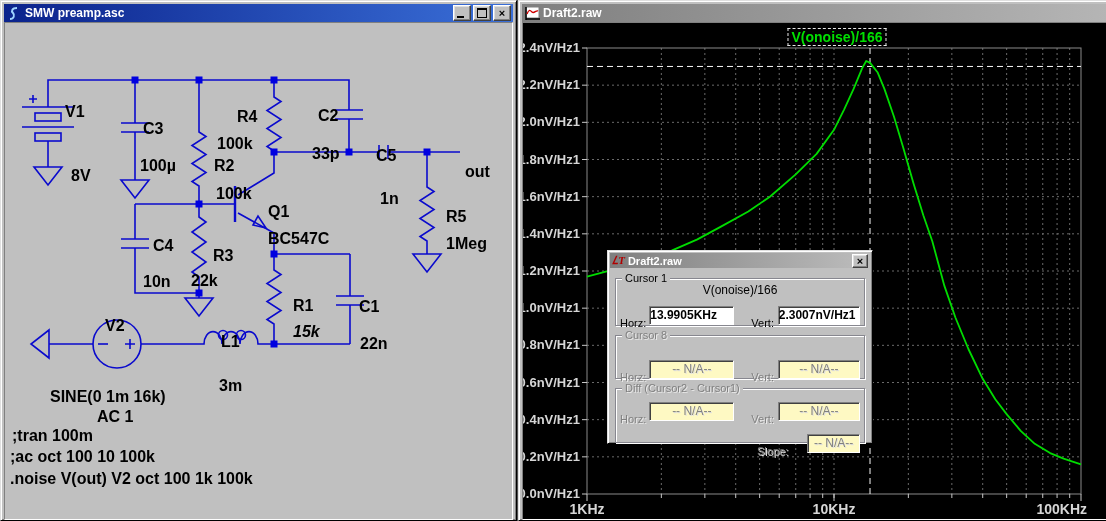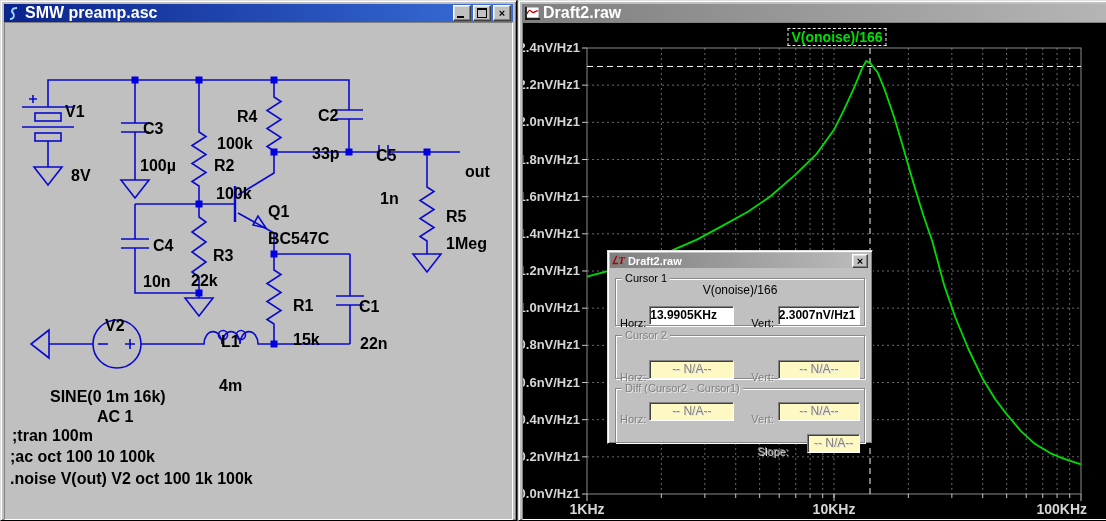--- a/index.html
+++ b/index.html
@@ -6,21 +6,21 @@
   #stage{position:relative;width:1106px;height:521px;overflow:hidden;background:#505050;}
 
   
   .window{position:absolute;background:#c0c0c0;
     border:1px solid;border-color:#dfdfdf #000 #000 #dfdfdf;
     box-shadow:inset 1px 1px 0 #fff, inset -1px -1px 0 #808080;
     padding:3px;box-sizing:border-box;}
   .titlebar{height:18px;display:flex;align-items:center;gap:3px;padding:0 2px;
     background:linear-gradient(90deg,#0b238c,#3a6fd8);}
   .titlebar.inactive{background:linear-gradient(90deg,#7f7f7f,#bdbdbd);}
-  .tb-title{color:#fff;font-weight:bold;font-size:16px;white-space:nowrap;flex:1;
+  .tb-title{color:#fff;font-weight:bold;font-size:12px;white-space:nowrap;flex:1;
     font-family:"Liberation Sans",sans-serif;letter-spacing:0;}
   .tb-buttons{display:flex;gap:2px;}
   .tb-btn{width:16px;height:14px;background:#c0c0c0;position:relative;
     border:1px solid;border-color:#fff #404040 #404040 #fff;
     box-shadow:inset -1px -1px 0 #808080, inset 1px 1px 0 #dfdfdf;
     display:flex;align-items:center;justify-content:center;
     font-size:11px;font-weight:bold;color:#000;line-height:10px;}
   .glyph-min{position:absolute;left:3px;bottom:2px;width:7px;height:2px;background:#000;}
   .glyph-max{width:8px;height:7px;border:1px solid #000;border-top-width:2px;}
   .client{position:absolute;left:3px;top:21px;right:3px;bottom:0;
@@ -208,25 +208,25 @@
     <span class="schem-label" style="left:460px;top:140px;">out</span>
     <span class="schem-label" style="left:441px;top:185px;">R5</span>
     <span class="schem-label" style="left:441px;top:212px;">1Meg</span>
     <span class="schem-label" style="left:263px;top:180px;">Q1</span>
     <span class="schem-label" style="left:263px;top:207px;">BC547C</span>
     <span class="schem-label" style="left:141px;top:214px;margin-left:7px;">C4</span>
     <span class="schem-label" style="left:138px;top:250px;">10n</span>
     <span class="schem-label" style="left:208px;top:224px;">R3</span>
     <span class="schem-label" style="left:186px;top:249px;">22k</span>
     <span class="schem-label" style="left:288px;top:274px;">R1</span>
-    <span class="schem-label" style="left:288px;top:308px;">15k</span>
+    <span class="schem-label" style="left:288px;top:300px;font-style:italic;">15k</span>
     <span class="schem-label" style="left:354px;top:275px;">C1</span>
     <span class="schem-label" style="left:355px;top:312px;">22n</span>
     <span class="schem-label" style="left:216px;top:310px;">L1</span>
-    <span class="schem-label" style="left:214px;top:354px;">4m</span>
+    <span class="schem-label" style="left:214px;top:354px;">3m</span>
     <span class="schem-label" style="left:100px;top:294px;">V2</span>
     <span class="schem-label" style="left:45px;top:365px;">SINE(0 1m 16k)</span>
     <span class="schem-label" style="left:92px;top:385px;">AC 1</span>
 
     <span class="schem-label directive" style="left:7px;top:404px;">;tran 100m</span>
     <span class="schem-label directive" style="left:5px;top:425px;">;ac oct 100 10 100k</span>
     <span class="schem-label directive" style="left:5px;top:447px;">.noise V(out) V2 oct 100 1k 100k</span>
   </div>
 </div>
 
@@ -352,21 +352,21 @@
         <div class="trace-name">V(onoise)/166</div>
         <div class="frow">
           <span class="flabel" style="width:31px;">Horz:</span>
           <span class="fld" style="width:88px;">13.9905KHz</span>
           <span class="flabel" style="margin-left:17px;width:28px;">Vert:</span>
           <span class="fld" style="width:85px;">2.3007nV/Hz1</span>
         </div>
       </div>
 
       <div class="gb disabled" style="margin-top:9px;height:44px;">
-        <span class="gb-legend">Cursor 2</span>
+        <span class="gb-legend">Cursor 8</span>
         <div class="frow" style="margin-top:19px;">
           <span class="flabel" style="width:31px;">Horz:</span>
           <span class="fld na" style="width:88px;">-- N/A--</span>
           <span class="flabel" style="margin-left:17px;width:28px;">Vert:</span>
           <span class="fld na" style="width:85px;">-- N/A--</span>
         </div>
       </div>
 
       <div class="gb disabled" style="margin-top:9px;height:55px;">
         <span class="gb-legend">Diff (Cursor2 - Cursor1)</span>

